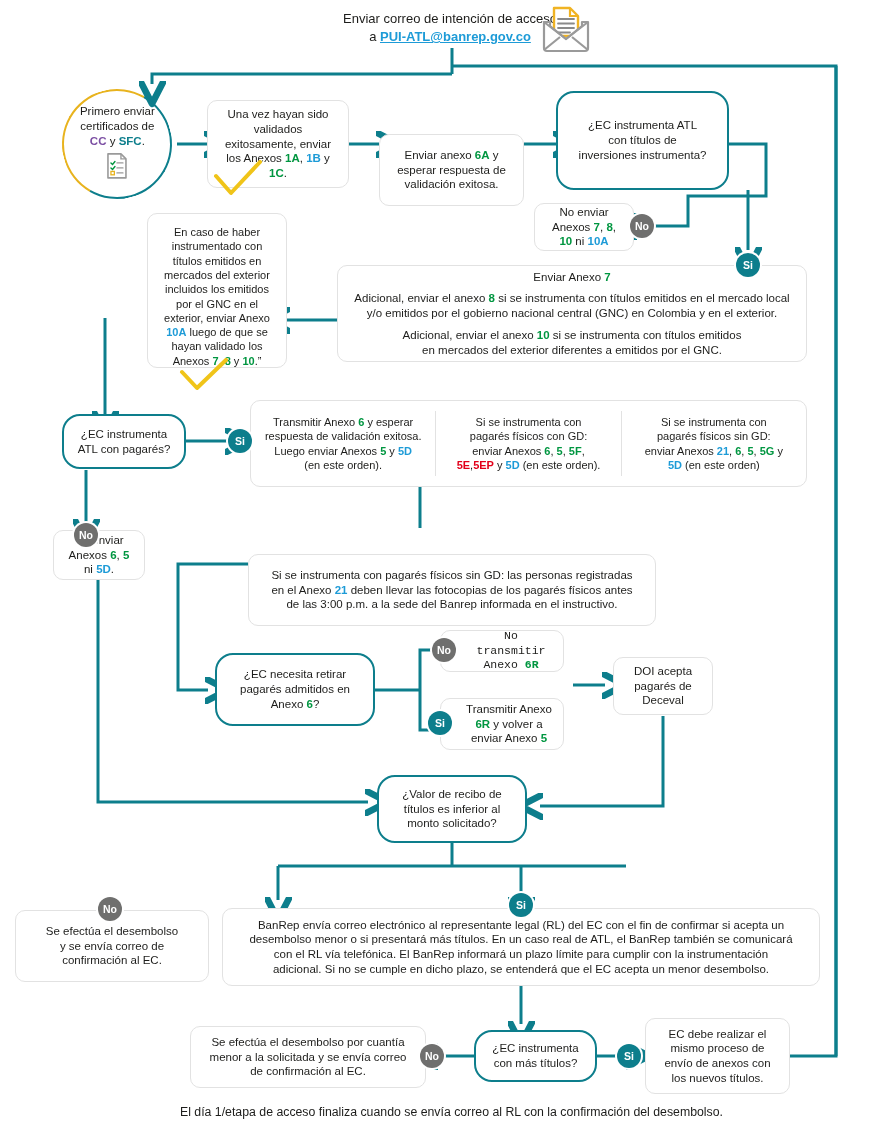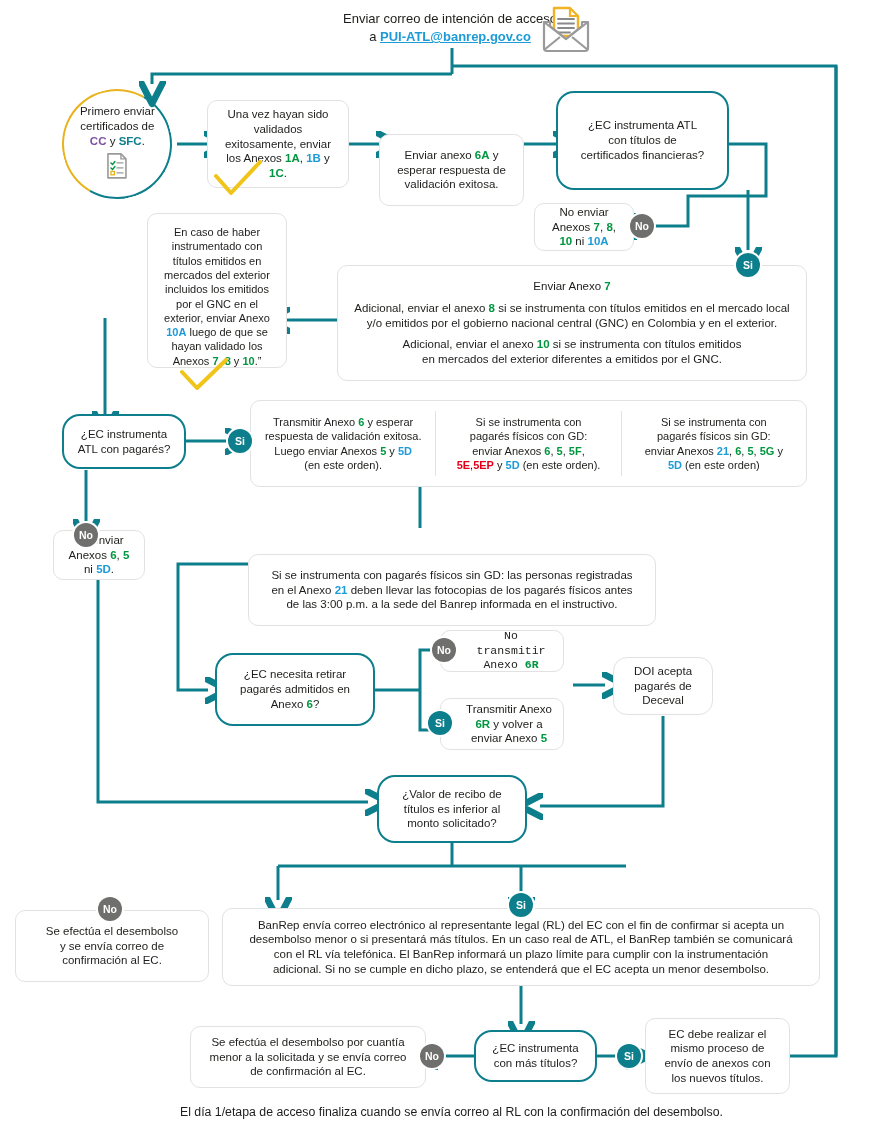--- a/index.html
+++ b/index.html
@@ -202,36 +202,36 @@
       <span>Enviar anexo </span><span class="g">6A</span><span> y</span><br>
       <span>esperar respuesta de</span><br>
       <span>validación exitosa.</span>
     </span>
   </div>
 
   <div class="node dec fs115" style="left:556px; top:91px; width:173px; height:99px;">
     <span class="txt">
       <span>¿EC instrumenta ATL</span><br>
       <span>con títulos de</span><br>
-      <span>certificados financieras?</span>
+      <span>inversiones instrumenta?</span>
     </span>
   </div>
 
   <div class="badge no" style="left:630px; top:214px;">No</div>
   <div class="badge si" style="left:736px; top:253px;">Si</div>
 
   <div class="node box fs115" style="left:534px; top:203px; width:100px; height:48px;">
     <span class="txt">
       <span>No enviar</span><br>
       <span>Anexos </span><span class="g">7</span><span>, </span><span class="g">8</span><span>,</span><br>
       <span class="g">10</span><span> ni </span><span class="b">10A</span>
     </span>
   </div>
 
-  <div class="node box fs115" style="left:337px; top:265px; width:470px; height:116px; align-items:center;">
+  <div class="node box fs115" style="left:337px; top:265px; width:470px; height:97px; align-items:center;">
     <span class="txt">
       <span>Enviar Anexo </span><span class="g">7</span>
       <div style="height:7px"></div>
       <span>Adicional, enviar el anexo </span><span class="g">8</span><span> si se instrumenta con títulos emitidos en el mercado local</span><br>
       <span>y/o emitidos por el gobierno nacional central (GNC) en Colombia y en el exterior.</span>
       <div style="height:7px"></div>
       <span>Adicional, enviar el anexo </span><span class="g">10</span><span> si se instrumenta con títulos emitidos</span><br>
       <span>en mercados del exterior diferentes a emitidos por el GNC.</span>
     </span>
   </div>
@@ -331,21 +331,21 @@
   </div>
 
   <div class="node box fs115" style="left:440px; top:698px; width:124px; height:52px;">
     <span class="txt" style="padding-left:14px;">
       <span>Transmitir Anexo</span><br>
       <span class="g">6R</span><span> y volver a</span><br>
       <span>enviar Anexo </span><span class="g">5</span>
     </span>
   </div>
 
-  <div class="node box fs115" style="left:613px; top:657px; width:100px; height:58px;border-radius:14px;">
+  <div class="node box fs115" style="left:613px; top:657px; width:100px; height:58px;">
     <span class="txt">
       <span>DOI acepta</span><br>
       <span>pagarés de</span><br>
       <span>Deceval</span>
     </span>
   </div>
 
   <div class="node dec fs115" style="left:377px; top:775px; width:150px; height:68px;">
     <span class="txt">
       <span>¿Valor de recibo de</span><br>

